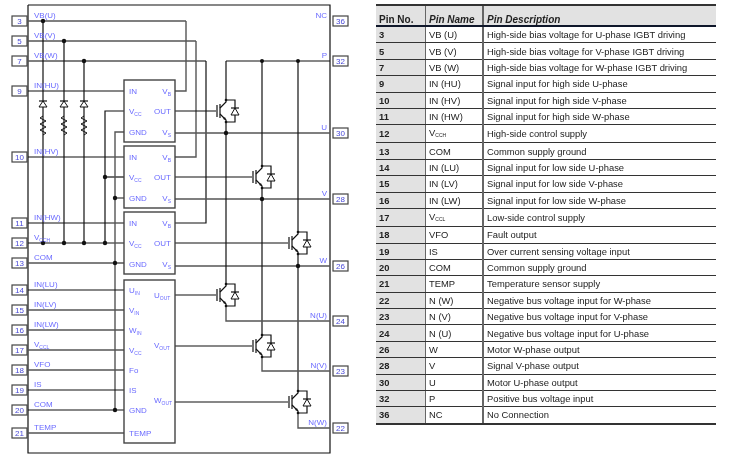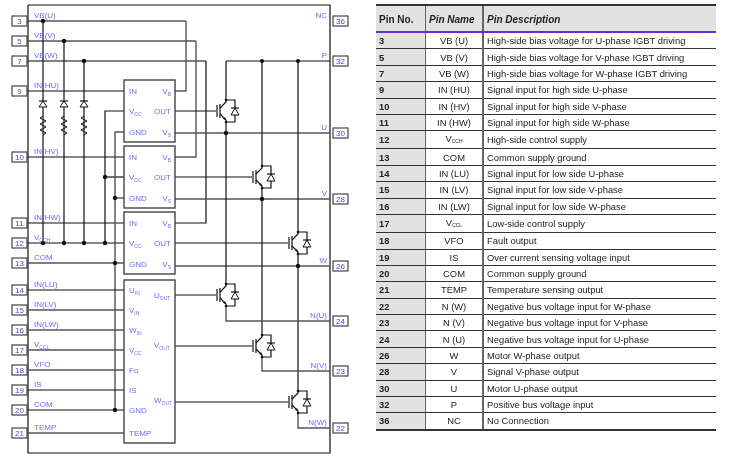--- a/index.html
+++ b/index.html
@@ -10,24 +10,24 @@
   .lbl-sub { fill: #6a6aff; font-size: 5px; }
   .pinnum { fill: #4a4ad8; font-size: 8px; }
   .wire { stroke: #111; stroke-width: 1.2; fill: none; }
   .wire-g { stroke: #555; stroke-width: 1.4; fill: none; }
   .box { stroke: #444; stroke-width: 1.4; fill: #fff; }
   .pinbox { stroke: #444; stroke-width: 1.2; fill: #fff; }
   .dot { fill: #111; }
 
   #pin-table-wrap { position: absolute; left: 376px; top: 4px; }
   table { border-collapse: collapse; font-size: 9.4px; color: #222; }
-  th { background: #e2e2e2; font-weight: bold; text-align: left; padding: 8px 3px 6px 3px; font-size: 10px; border-top: 2px solid #333; border-bottom: 2px solid #6d28d9; }
+  th { background: #e2e2e2; font-weight: bold; text-align: left; padding: 8px 3px 0 3px; font-size: 10px; border-top: 2px solid #333; border-bottom: 2px solid #0f172a; }
   td { padding: 1.6px 3px; height: 12.2px; border-bottom: 1.3px solid #333; white-space: nowrap; line-height: 11px; }
   td.c-no { background: #e2e2e2; font-weight: bold; width: 43px; }
-  td.c-name { width: 50px; border-left: 1.2px solid #666; text-align: center; }
+  td.c-name { width: 50px; border-left: 1.2px solid #666; }
   td.c-desc { width: 226px; border-left: 2px solid #666; }
   th.h-name { border-left: 1.2px solid #666; font-style: italic; }
   th.h-desc { border-left: 2px solid #666; font-style: italic; }
   tr:last-child td { border-bottom: 2px solid #333; }
   sub.small { font-size: 5px; vertical-align: -1px; }
 </style>
 </head>
 <body>
 
 <svg id="diagram" viewBox="0 0 372 466" xmlns="http://www.w3.org/2000/svg">
@@ -429,21 +429,21 @@
           <td class="c-desc">Over current sensing voltage input</td>
         </tr>
         <tr>
           <td class="c-no">20</td>
           <td class="c-name">COM</td>
           <td class="c-desc">Common supply ground</td>
         </tr>
         <tr>
           <td class="c-no">21</td>
           <td class="c-name">TEMP</td>
-          <td class="c-desc">Temperature sensing output</td>
+          <td class="c-desc">Temperature sensor supply</td>
         </tr>
         <tr>
           <td class="c-no">22</td>
           <td class="c-name">N (W)</td>
           <td class="c-desc">Negative bus voltage input for W-phase</td>
         </tr>
         <tr>
           <td class="c-no">23</td>
           <td class="c-name">N (V)</td>
           <td class="c-desc">Negative bus voltage input for V-phase</td>

